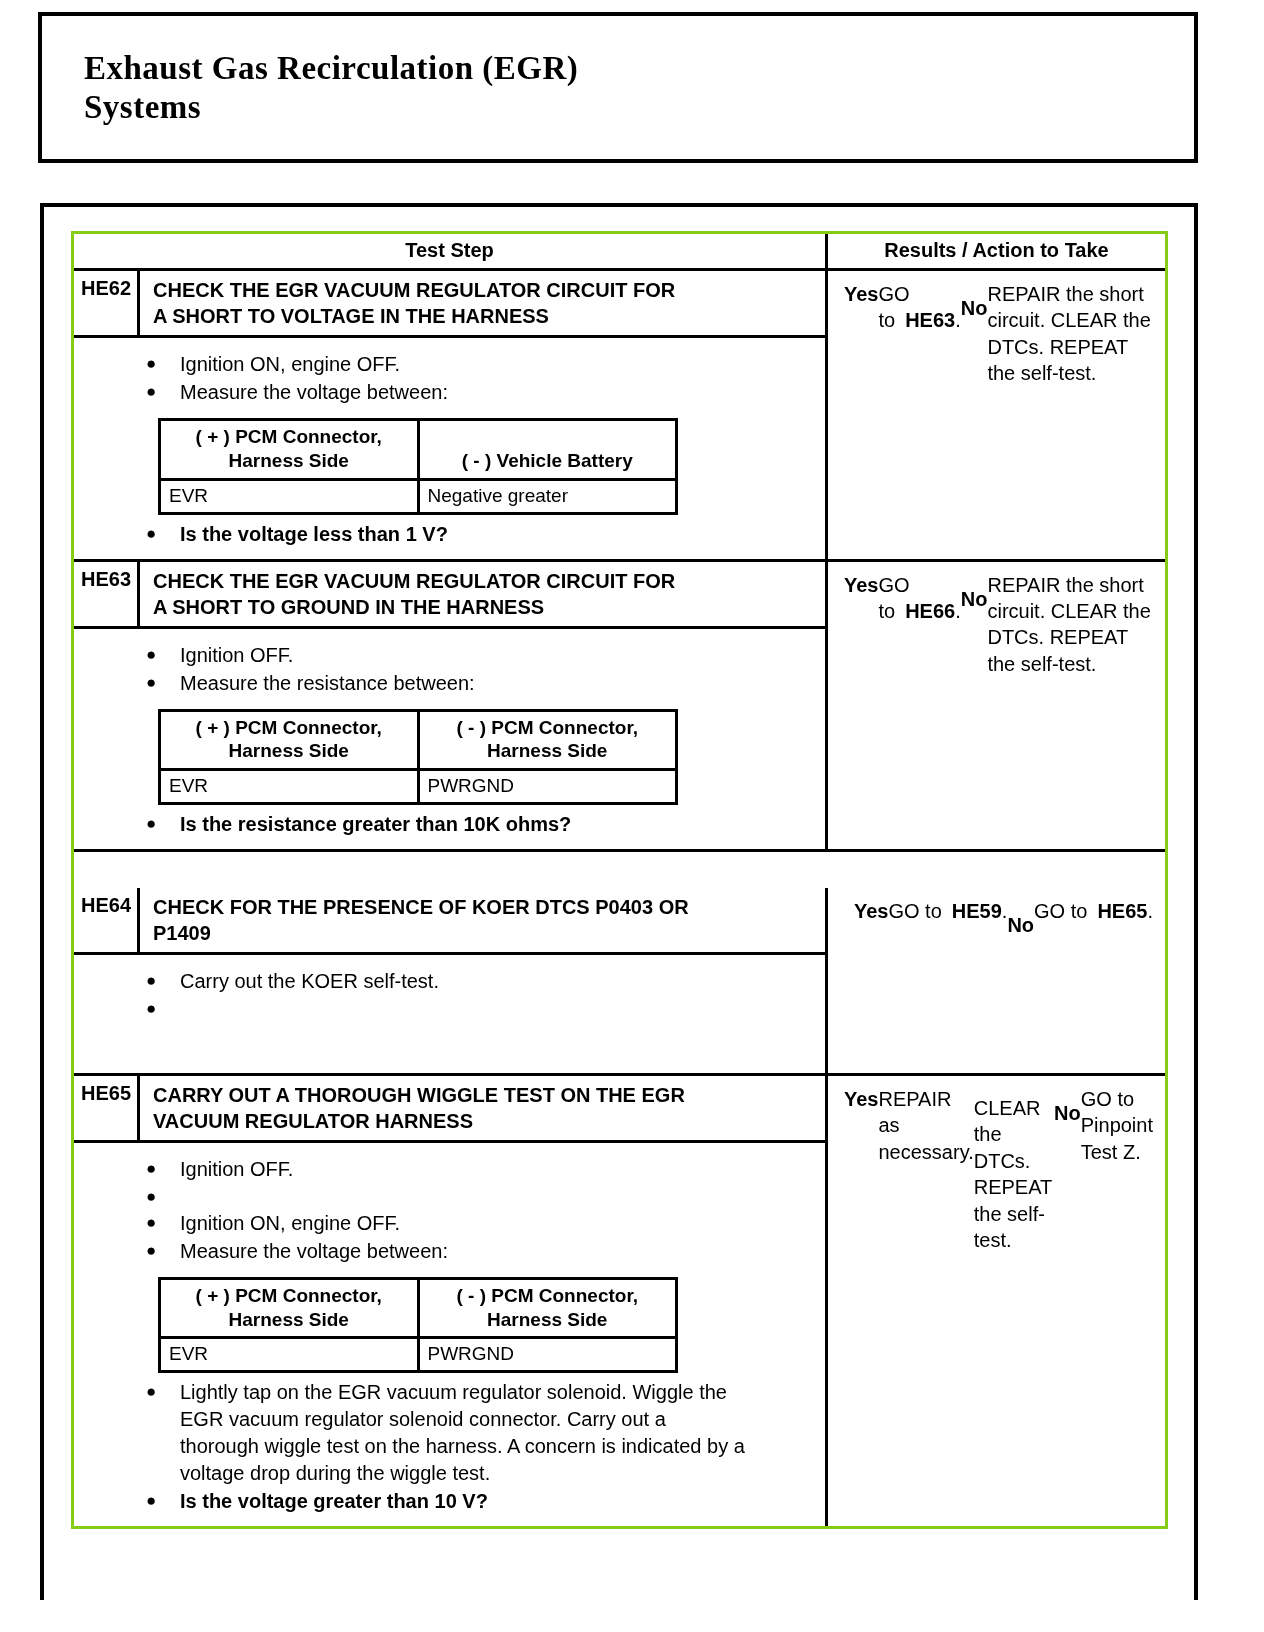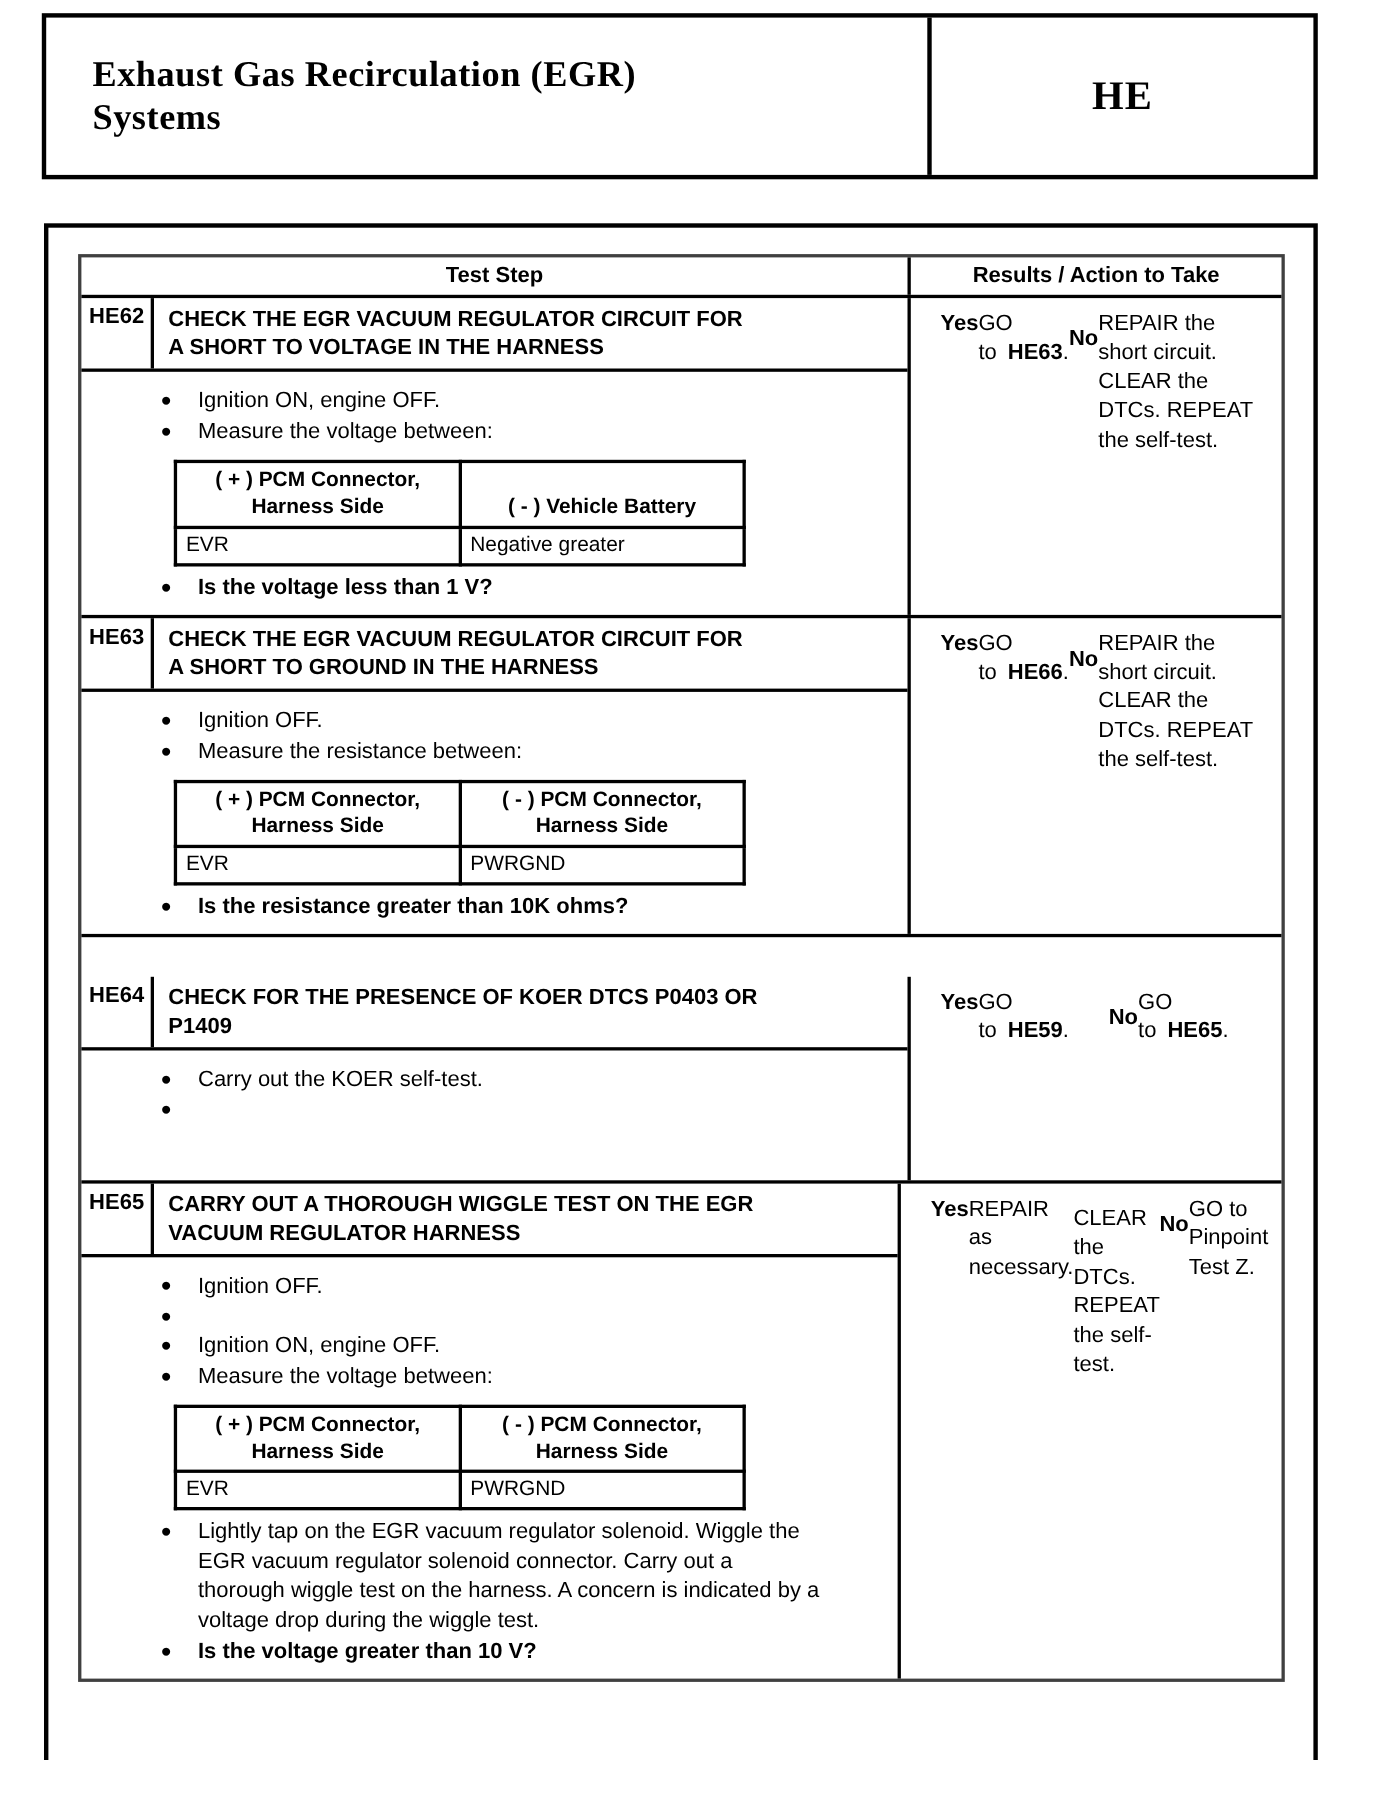--- a/index.html
+++ b/index.html
@@ -63,21 +63,21 @@
     width: 1158px; height: 1422px;
     border: 4px solid #000;
     box-sizing: border-box;
   }
 
   
   .test-table {
     position: absolute;
     left: 27px; top: 24px;
     width: 1097px;
-    border: 3px solid #404040;
+    border: 3px solid #84cc16;
     box-sizing: border-box;
   }
   .thead {
     display: flex;
     border-bottom: 3px solid #000;
   }
   .th-left {
     width: 754px;
     border-right: 3px solid #000;
     box-sizing: border-box;
@@ -90,21 +90,20 @@
     flex: 1;
     text-align: center;
     font-weight: bold;
     font-size: 20px;
     padding: 5px 0 6px 0;
   }
 
   .section {
     display: flex;
     border-bottom: 3px solid #000;
-    gap: 11px;
   }
   .section:last-child { border-bottom: none; }
 
   .step-cell {
     width: 754px;
     border-right: 3px solid #000;
     box-sizing: border-box;
     display: flex;
     flex-direction: column;
   }
@@ -203,23 +202,20 @@
 </head>
 <body>
 
 <div class="page">
 
   <div class="header-box">
     <div class="header-left">
       <div class="header-title">Exhaust Gas Recirculation (EGR)
 Systems</div>
     </div>
-    <div class="header-right">
-      <div class="header-code">HE</div>
-    </div>
   </div>
 
   <div class="main-box">
     <div class="test-table">
 
       <div class="thead">
         <div class="th-left">Test Step</div>
         <div class="th-right">Results / Action to Take</div>
       </div>
 

